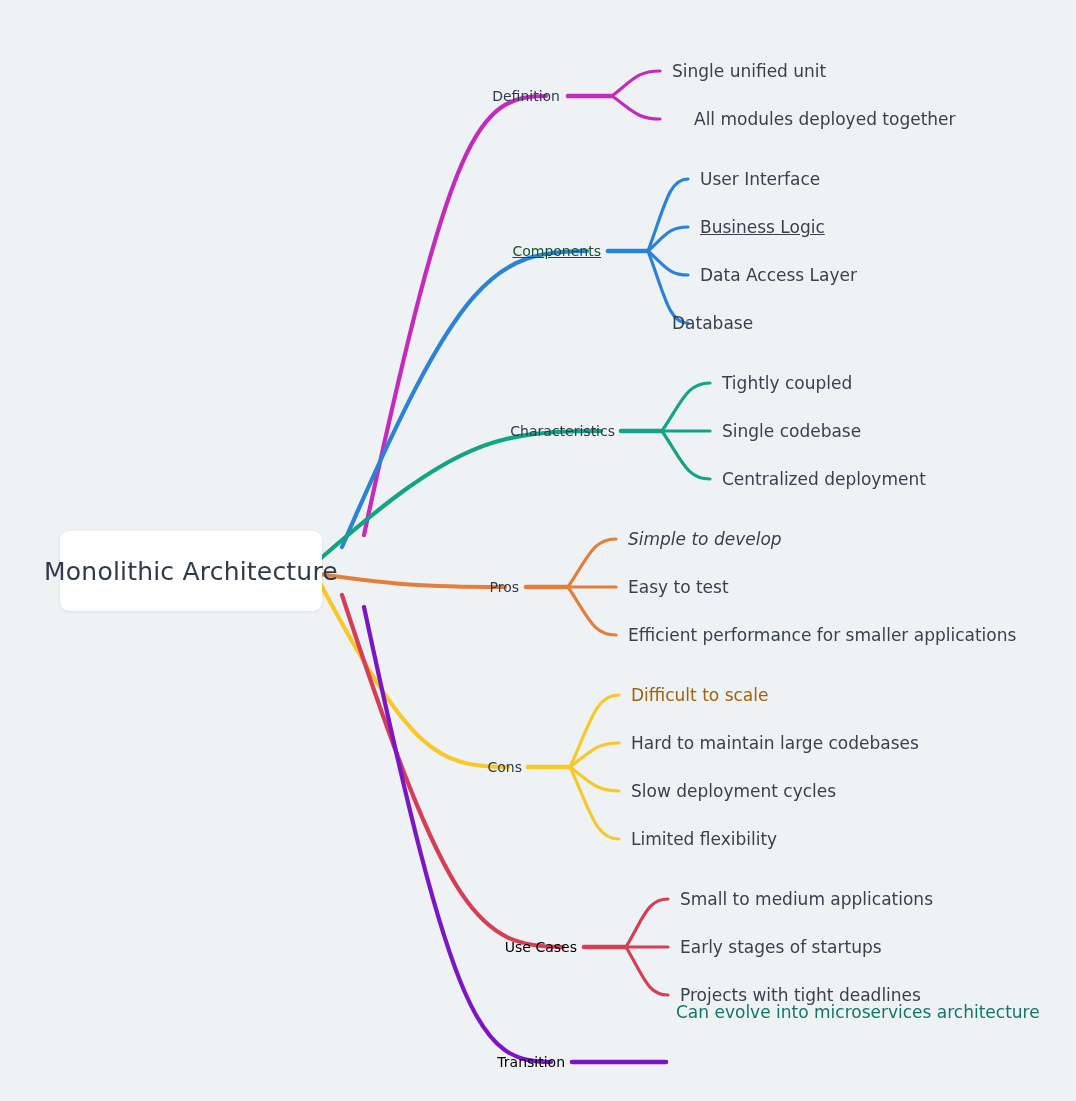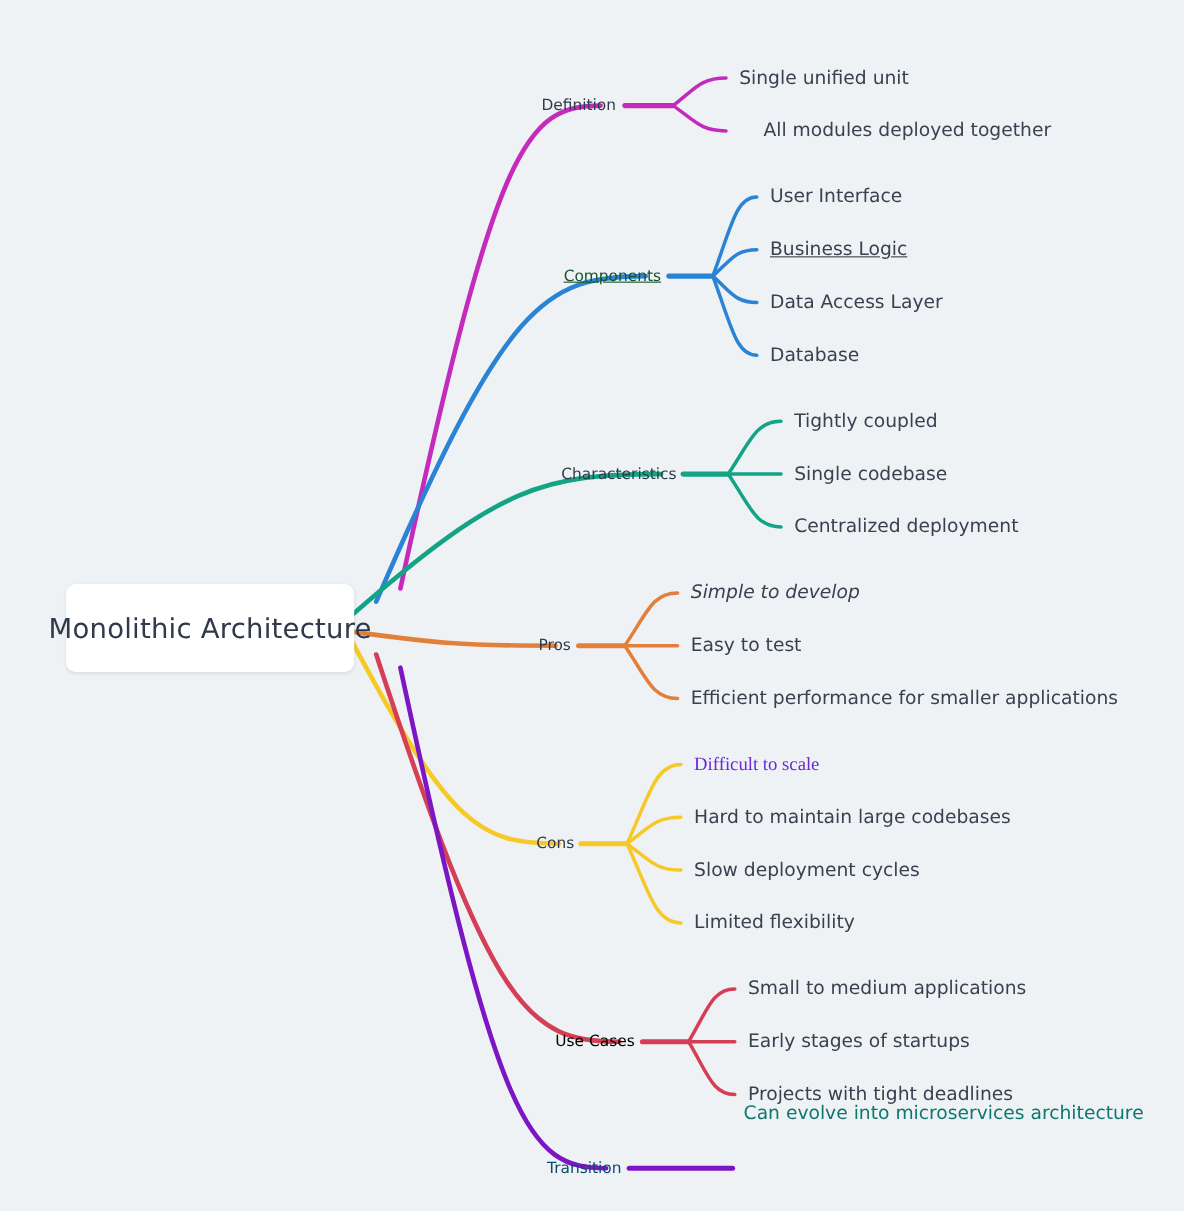--- a/index.html
+++ b/index.html
@@ -102,33 +102,33 @@
     <span class="central-label" style="color: rgb(47, 58, 74);">Monolithic Architecture</span>
   </div>
 
 <div class="branch-label" style="color: rgb(47, 58, 74); right: 516px; top: 96px;">Definition</div>
     <div class="leaf-label" style="color: rgb(56, 66, 79); left: 672px; top: 71px;">Single unified unit</div>
     <div class="leaf-label" style="color: rgb(56, 66, 79); left: 672px; top: 119px; margin-left: 22px;">All modules deployed together</div>
     <div class="branch-label" style="color: #14532d; right: 475px; top: 251px; text-decoration: underline;">Components</div>
     <div class="leaf-label" style="color: rgb(56, 66, 79); left: 700px; top: 179px;">User Interface</div>
     <div class="leaf-label" style="color: rgb(56, 66, 79); left: 700px; top: 227px; text-decoration: underline;">Business Logic</div>
     <div class="leaf-label" style="color: rgb(56, 66, 79); left: 700px; top: 275px;">Data Access Layer</div>
-    <div class="leaf-label" style="color: rgb(56, 66, 79); left: 700px; top: 323px;">Database</div>
+    <div class="leaf-label" style="color: rgb(56, 66, 79); left: 672px; top: 323px;">Database</div>
     <div class="branch-label" style="color: rgb(47, 58, 74); right: 461px; top: 431px;">Characteristics</div>
     <div class="leaf-label" style="color: rgb(56, 66, 79); left: 722px; top: 383px;">Tightly coupled</div>
     <div class="leaf-label" style="color: rgb(56, 66, 79); left: 722px; top: 431px;">Single codebase</div>
     <div class="leaf-label" style="color: rgb(56, 66, 79); left: 722px; top: 479px;">Centralized deployment</div>
     <div class="branch-label" style="color: rgb(47, 58, 74); right: 557px; top: 587px;">Pros</div>
     <div class="leaf-label" style="color: rgb(56, 66, 79); left: 628px; top: 539px; font-style: italic;">Simple to develop</div>
     <div class="leaf-label" style="color: rgb(56, 66, 79); left: 628px; top: 587px;">Easy to test</div>
     <div class="leaf-label" style="color: rgb(56, 66, 79); left: 628px; top: 635px;">Efficient performance for smaller applications</div>
     <div class="branch-label" style="color: rgb(47, 58, 74); right: 554px; top: 767px;">Cons</div>
-    <div class="leaf-label" style="color: #6d28d9; left: 631px; top: 695px; font-family: Liberation Serif, serif;">Difficult to scale</div>
+    <div class="leaf-label" style="color: #a16207; left: 631px; top: 695px;">Difficult to scale</div>
     <div class="leaf-label" style="color: rgb(56, 66, 79); left: 631px; top: 743px;">Hard to maintain large codebases</div>
     <div class="leaf-label" style="color: rgb(56, 66, 79); left: 631px; top: 791px;">Slow deployment cycles</div>
     <div class="leaf-label" style="color: rgb(56, 66, 79); left: 631px; top: 839px;">Limited flexibility</div>
     <div class="branch-label" style="color: #000000; right: 499px; top: 947px;">Use Cases</div>
     <div class="leaf-label" style="color: rgb(56, 66, 79); left: 680px; top: 899px;">Small to medium applications</div>
     <div class="leaf-label" style="color: rgb(56, 66, 79); left: 680px; top: 947px;">Early stages of startups</div>
     <div class="leaf-label" style="color: rgb(56, 66, 79); left: 680px; top: 995px;">Projects with tight deadlines</div>
-    <div class="branch-label" style="color: #0c4a6e; right: 511px; top: 1062px;">Transition</div>
+    <div class="branch-label" style="color: #000000; right: 511px; top: 1062px;">Transition</div>
     <div class="leaf-label" style="color: #0f766e; left: 676px; top: 1012px;">Can evolve into microservices architecture</div>
   </div>
 
 </body></html>

